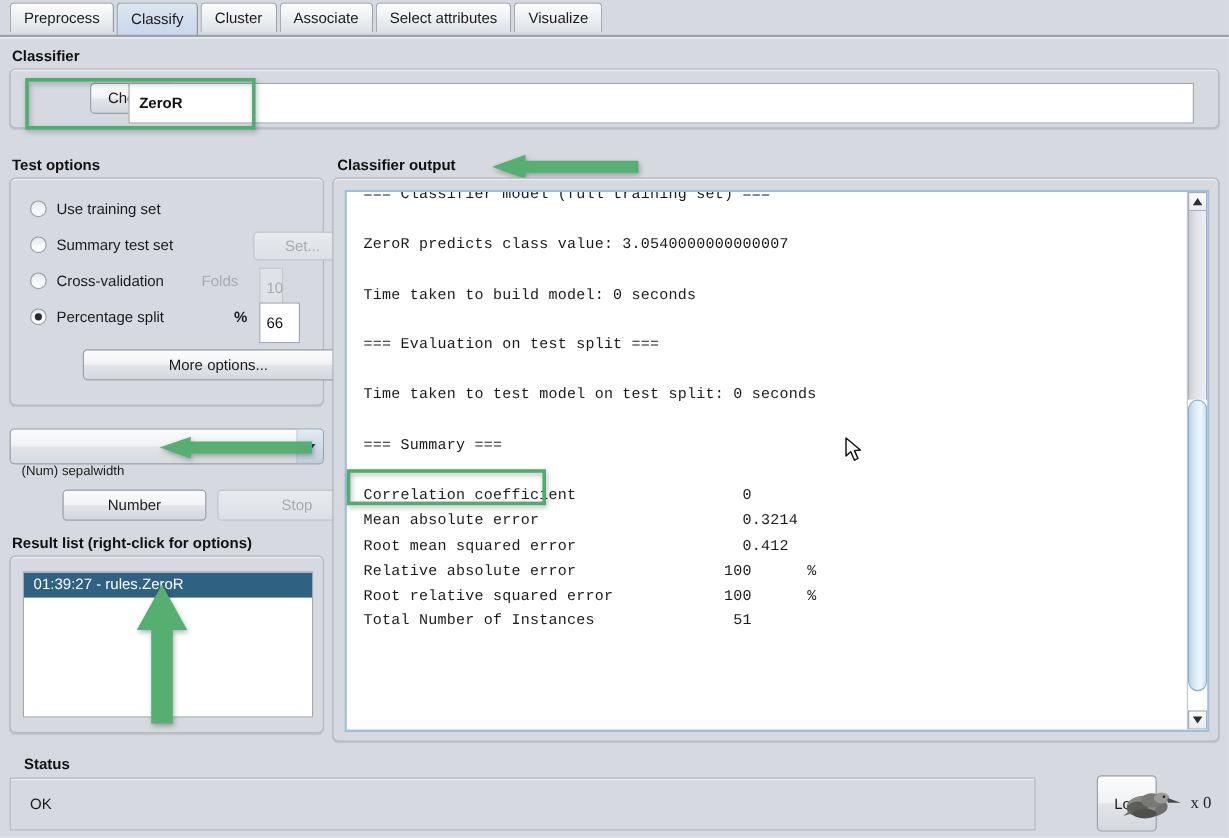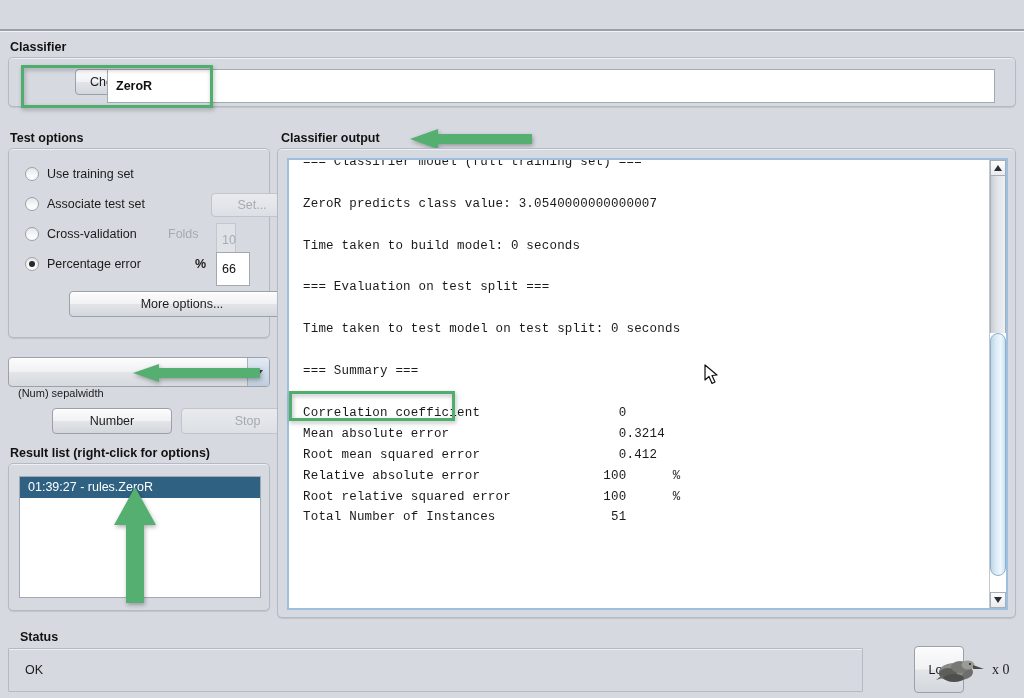--- a/index.html
+++ b/index.html
@@ -349,20 +349,28 @@
     position: absolute;
     pointer-events: none;
   }
 </style>
 </head>
 <body>
 
 <div id="app">
 
   <div class="tabbar">
+    <div class="tabstrip" id="tabstrip">
+        <div class="tab">Preprocess</div>
+        <div class="tab selected">Classify</div>
+        <div class="tab">Cluster</div>
+        <div class="tab">Associate</div>
+        <div class="tab">Select attributes</div>
+        <div class="tab">Visualize</div>
+      </div>
     <div class="tabbar-line"></div>
     <div class="tabbar-line2"></div>
   </div>
 
   <div class="sect-title" style="left:10px; top:40px;">Classifier</div>
 
   <div class="panel" style="left:8px; top:57px; width:1008px; height:50px;">
     <div class="btn" style="position:absolute; left:22px; top:11px; width:73px; height:26px; line-height:25px;">Choose</div>
     <div class="field" style="position:absolute; left:98px; top:11px; width:888px; height:26px; font-weight:bold; padding-left:8px;">ZeroR</div>
   </div>
@@ -373,34 +381,34 @@
 
   <div class="panel" style="left:8px; top:148px; width:262px; height:190px;">
 
     <div class="radio-row" style="left:16px; top:16px;">
       <span class="radio"></span>
       <span class="radio-label">Use training set</span>
     </div>
 
     <div class="radio-row" style="left:16px; top:46px;">
       <span class="radio"></span>
-      <span class="radio-label">Associate test set</span>
+      <span class="radio-label">Summary test set</span>
     </div>
     <div class="btn disabled" style="position:absolute; left:158px; top:44px; width:82px; height:24px; line-height:23px;">Set...</div>
 
     <div class="radio-row" style="left:16px; top:76px;">
       <span class="radio"></span>
       <span class="radio-label">Cross-validation</span>
     </div>
     <div style="position:absolute; left:159px; top:78px; font-size:12.5px; color:#a6abb2;">Folds</div>
     <div class="field disabled" style="position:absolute; left:207px; top:74px; width:20px; height:22px; justify-content:flex-start;">10</div>
 
     <div class="radio-row" style="left:16px; top:106px;">
       <span class="radio checked"></span>
-      <span class="radio-label">Percentage error</span>
+      <span class="radio-label">Percentage split</span>
     </div>
     <div style="position:absolute; left:186px; top:108px; font-size:12.5px; font-weight:bold; color:#1a1a1a;">%</div>
     <div class="field" style="position:absolute; left:207px; top:103px; width:34px; height:24px; justify-content:flex-start;">66</div>
 
     <div class="btn" style="position:absolute; left:16px; top:142px; width:226px; height:26px; line-height:25px;">More options...</div>
   </div>
 
   <div class="combo" style="left:8px; top:357px; width:262px; height:30px;">
     <span class="combo-text">(Num) sepalwidth</span>
     <span class="combo-arrow">

